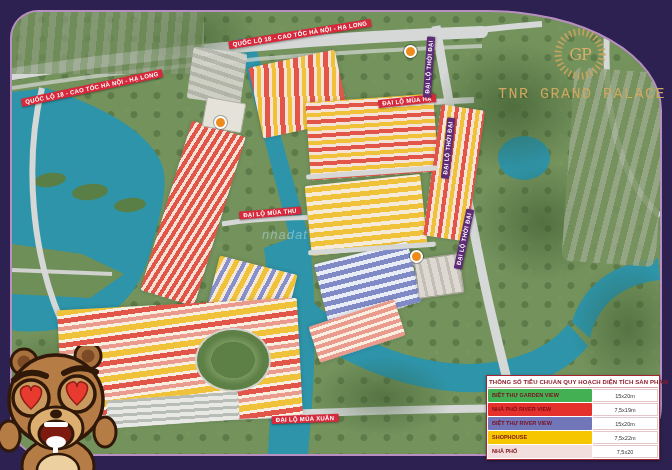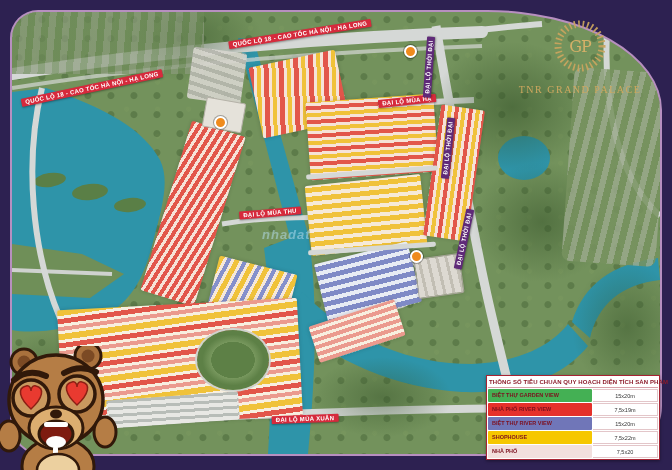--- a/index.html
+++ b/index.html
@@ -78,38 +78,38 @@
     background:#ef8b1d; border:2px solid #fff; box-shadow:0 0 0 1px rgba(0,0,0,.3); }
 
   
   .banner { position:absolute; transform:translate(-50%,-50%); padding:1px 4px;
     font-size:6px; font-weight:bold; color:#fff; white-space:nowrap; letter-spacing:.3px;
     border-radius:1px; box-shadow:0 1px 2px rgba(0,0,0,.35); }
   .banner.red { background:#d62a3c; }
   .banner.purple { background:#5f2a78; }
 
   .watermark { position:absolute; left:250px; top:215px; font-size:13px; font-style:italic;
-    color:rgba(185,225,245,.5); letter-spacing:1px;font-weight:bold; }
+    color:rgba(185,225,245,.5); letter-spacing:1px; }
 
   
   .legend { position:absolute; left:486px; top:375px; width:174px; background:#fff;
     border:1px solid #a72433; padding:1px; z-index:5; box-shadow:0 1px 3px rgba(0,0,0,.4); }
   .lg-head { background:#fff; color:#8c1b2a; font-size:6px; font-weight:bold; text-align:center;
     padding:2px 1px; border-bottom:1px solid #d8a0a8; letter-spacing:.1px; white-space:nowrap; }
   .lg-row { display:flex; margin-top:1px; }
   .lg-label { flex:0 0 104px; font-size:5.5px; font-weight:bold; color:#7c0f1e; padding:2.5px 4px;
     border-radius:1px; }
   .lg-value { flex:1; font-size:5.5px; color:#333; text-align:center; padding:2.5px 2px;
     border:1px solid #e3c6c9; border-left:none; margin-left:1px; }
 
   
-  .logo { position:absolute; left:498px; top:18px; width:164px; text-align:center; z-index:5; }
+  .logo { position:absolute; left:498px; top:26px; width:164px; text-align:center; z-index:5; }
   .logo .wreath { display:block; margin:0 auto; }
-  .logo-title { font-family:Liberation Serif, serif; color:#cfa85f; font-size:10px;
-    letter-spacing:1.5px; margin-top:8px; white-space:nowrap; }
+  .logo-title { font-family:Liberation Mono, monospace; color:#cfa85f; font-size:15px;
+    letter-spacing:1.5px; margin-top:2px; white-space:nowrap; }
   .logo-sub { font-family:"DejaVu Serif", serif; color:#cfa85f; font-size:7.5px;
     letter-spacing:4.5px; margin-top:2px; white-space:nowrap; }
 
   
   .bear { position:absolute; left:0px; top:346px; width:122px; height:124px; z-index:6; }
 </style>
 </head>
 <body>
 
 <div class="frame">

